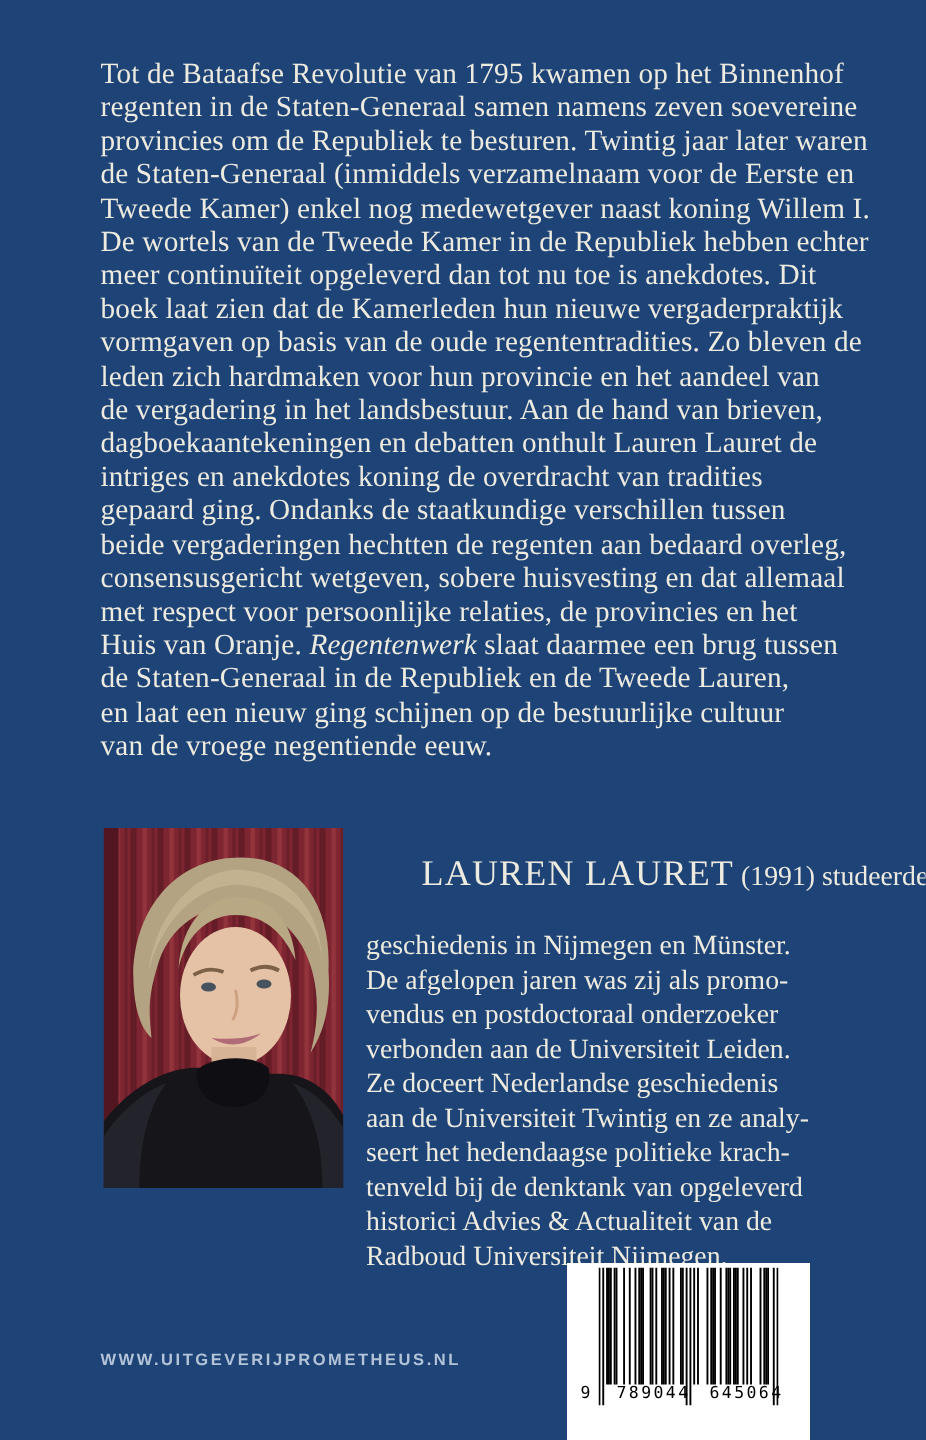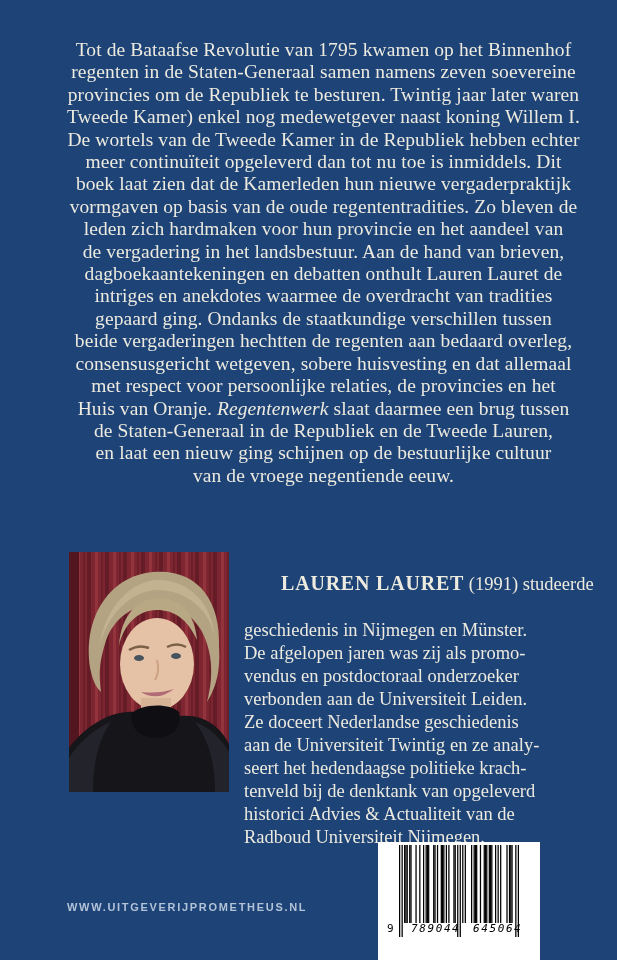--- a/index.html
+++ b/index.html
@@ -11,41 +11,40 @@
     font-family:"Liberation Serif", serif;
   }
   .cover { position:absolute; inset:0; }
 
   
   #synopsis {
     position:absolute; left:67px; top:39px;
     color:#edeadf;
     font-size:19.5px; line-height:22.4px;
     letter-spacing:0.1px;
-    text-align:center;
   }
   .syn-line { white-space:pre; }
 
   
   .photo-frame {
     position:absolute; left:69px; top:552px;
     width:160px; height:240px;
     overflow:hidden;
   }
   .photo-frame svg { display:block; }
 
   #bio {
     position:absolute; left:244px; top:549px;
     color:#edeadf;
     font-size:18.5px; line-height:23px;
   }
   .bio-line { white-space:pre; }
   .author-name {
-    font-weight:bold;
-    font-size:20px;
+    font-weight:normal;
+    font-size:24px;
     letter-spacing:0.8px;
   }
 
   
   .publisher-url {
     position:absolute; left:67px; top:901px;
     font-family:"Liberation Sans", sans-serif;
     font-weight:bold;
     font-size:11px;
     letter-spacing:1.7px;
@@ -61,41 +60,42 @@
     position:absolute; left:21px; top:3px;
   }
   #barcode-bars rect { fill:#000; }
   .barcode-digits {
     position:absolute; left:0; top:80px; width:162px; height:14px;
     font-family:"DejaVu Sans Mono", monospace;
     font-size:11px; color:#000;
   }
   .barcode-digits span { position:absolute; letter-spacing:1.6px; }
   .bd-first  { left:9px;  }
-  .bd-left   { left:33px;font-style:italic; }
-  .bd-right  { left:95px;font-style:italic; }
+  .bd-left   { left:33px; }
+  .bd-right  { left:95px; }
 </style>
 </head>
 <body>
 
 <div class="cover">
 
   <section id="synopsis">
       <div class="syn-line">Tot de Bataafse Revolutie van 1795 kwamen op het Binnenhof</div>
       <div class="syn-line">regenten in de Staten-Generaal samen namens zeven soevereine</div>
       <div class="syn-line">provincies om de Republiek te besturen. Twintig jaar later waren</div>
+      <div class="syn-line">de Staten-Generaal (inmiddels verzamelnaam voor de Eerste en</div>
       <div class="syn-line">Tweede Kamer) enkel nog medewetgever naast koning Willem I.</div>
       <div class="syn-line">De wortels van de Tweede Kamer in de Republiek hebben echter</div>
-      <div class="syn-line">meer continuïteit opgeleverd dan tot nu toe is inmiddels. Dit</div>
+      <div class="syn-line">meer continuïteit opgeleverd dan tot nu toe is anekdotes. Dit</div>
       <div class="syn-line">boek laat zien dat de Kamerleden hun nieuwe vergaderpraktijk</div>
       <div class="syn-line">vormgaven op basis van de oude regententradities. Zo bleven de</div>
       <div class="syn-line">leden zich hardmaken voor hun provincie en het aandeel van</div>
       <div class="syn-line">de vergadering in het landsbestuur. Aan de hand van brieven,</div>
       <div class="syn-line">dagboekaantekeningen en debatten onthult Lauren Lauret de</div>
-      <div class="syn-line">intriges en anekdotes waarmee de overdracht van tradities</div>
+      <div class="syn-line">intriges en anekdotes koning de overdracht van tradities</div>
       <div class="syn-line">gepaard ging. Ondanks de staatkundige verschillen tussen</div>
       <div class="syn-line">beide vergaderingen hechtten de regenten aan bedaard overleg,</div>
       <div class="syn-line">consensusgericht wetgeven, sobere huisvesting en dat allemaal</div>
       <div class="syn-line">met respect voor persoonlijke relaties, de provincies en het</div>
       <div class="syn-line">Huis van Oranje. <i>Regentenwerk</i> slaat daarmee een brug tussen</div>
       <div class="syn-line">de Staten-Generaal in de Republiek en de Tweede Lauren,</div>
       <div class="syn-line">en laat een nieuw ging schijnen op de bestuurlijke cultuur</div>
       <div class="syn-line">van de vroege negentiende eeuw.</div>
     </section>
 

